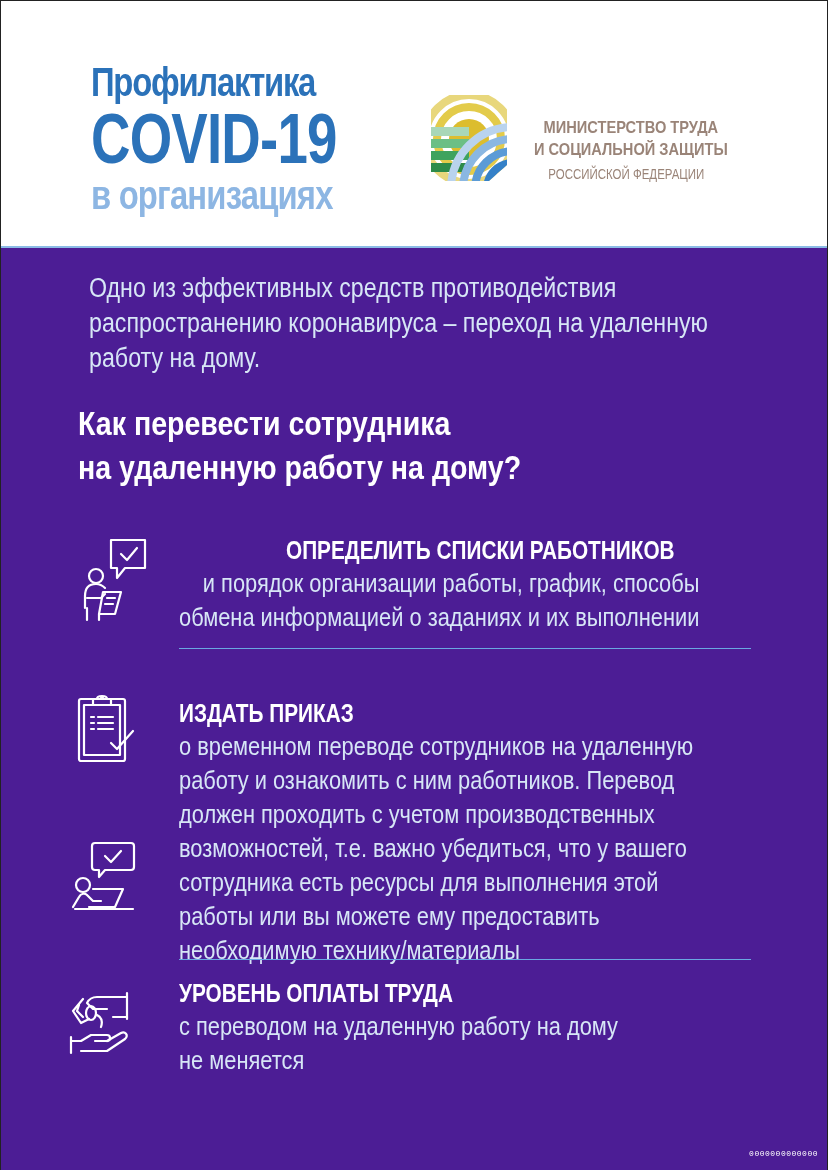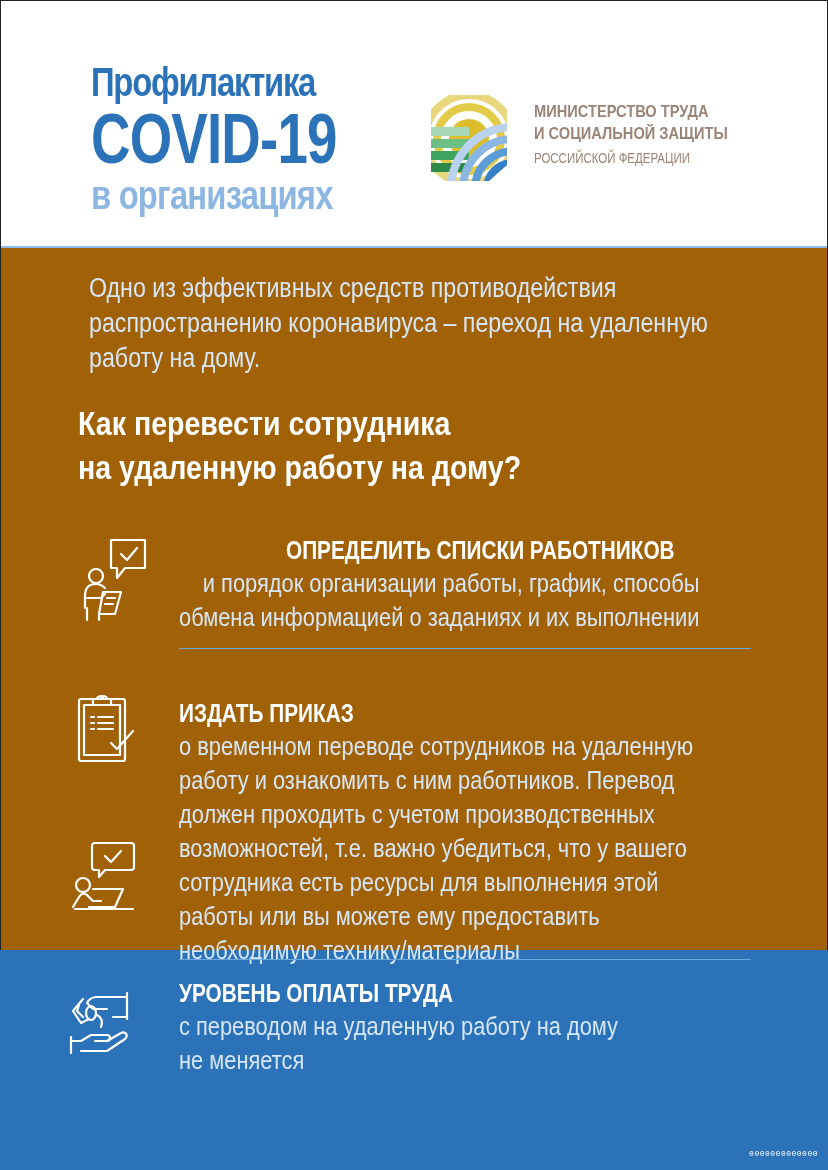--- a/index.html
+++ b/index.html
@@ -1,29 +1,29 @@
 <!DOCTYPE html>
 <html><head>
   <meta charset="utf-8">
   <style>
     * { margin: 0; padding: 0; box-sizing: border-box; }
     html, body { width: 828px; height: 1170px; overflow: hidden; background: #2b72b9; }
     body { font-family: "Liberation Sans", sans-serif; position: relative; }
 
-    .page { position: absolute; left: 0; top: 0; width: 828px; height: 950px; background: #a16207; border-left: 1px solid #222; border-top: 1px solid #222; border-right: 1px solid #222; }
+    .page { position: absolute; left: 0; top: 0; width: 828px; height: 1170px; background: #4c1d95; border-left: 1px solid #222; border-top: 1px solid #222; border-right: 1px solid #222; }
 
     .header { position: absolute; left: 0; top: 0; width: 826px; height: 245px; background: #ffffff; }
 
     .title-block { position: absolute; left: 90px; top: 58px; width: 290px; }
     .title-line1 { font-family: "Liberation Sans", sans-serif; font-weight: bold; font-size: 40px; color: #2b72b9; letter-spacing: -1.5px; line-height: 46px; transform: scaleX(0.82); transform-origin: left; white-space: nowrap; }
     .title-line2 { font-family: "Liberation Sans", sans-serif; font-weight: bold; font-size: 70px; color: #2b72b9; letter-spacing: -1px; line-height: 68px; transform: scaleX(0.78); transform-origin: left; white-space: nowrap; }
     .title-line3 { font-family: "Liberation Sans", sans-serif; font-weight: bold; font-size: 40px; color: #8db6e3; letter-spacing: -1px; line-height: 44px; transform: scaleX(0.82); transform-origin: left; white-space: nowrap; }
 
     .logo { position: absolute; left: 428px; top: 92px; width: 82px; width: 82px; height: 90px; }
-    .ministry { position: absolute; left: 533px; top: 100px; }
+    .ministry { position: absolute; left: 533px; top: 116px; text-align: center; }
     .ministry-line1, .ministry-line2 { font-family: "Liberation Sans", sans-serif; font-weight: bold; font-size: 17px; color: #9a8478; line-height: 22px; transform: scaleX(0.86); transform-origin: left; white-space: nowrap; }
     .ministry-line3 { font-family: "Liberation Sans", sans-serif; font-size: 14px; color: #9a8478; line-height: 26px; transform: scaleX(0.82); transform-origin: left; white-space: nowrap; }
 
     .accent-line { position: absolute; left: 0; top: 245px; width: 826px; height: 2px; background: #8bbbe6; }
 
     .intro { position: absolute; left: 88px; top: 270px; width: 700px; font-family: "Liberation Sans", sans-serif; font-size: 27px; line-height: 35px; color: #d7e6f6; transform: scaleX(0.86); transform-origin: left; white-space: nowrap; }
 
     .question { position: absolute; left: 77px; top: 400px; font-family: "Liberation Sans", sans-serif; font-weight: bold; font-size: 34px; line-height: 44px; color: #ffffff; transform: scaleX(0.84); transform-origin: left; white-space: nowrap; }
 
     .step { position: absolute; left: 178px; }

